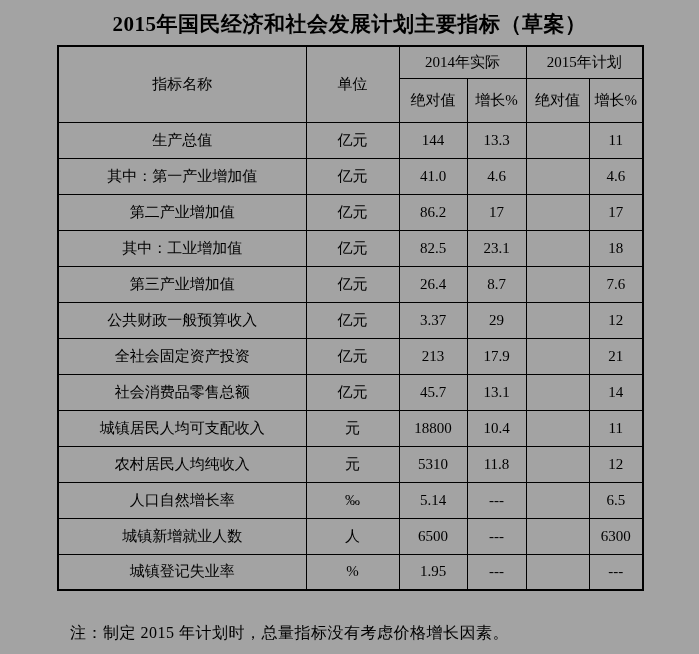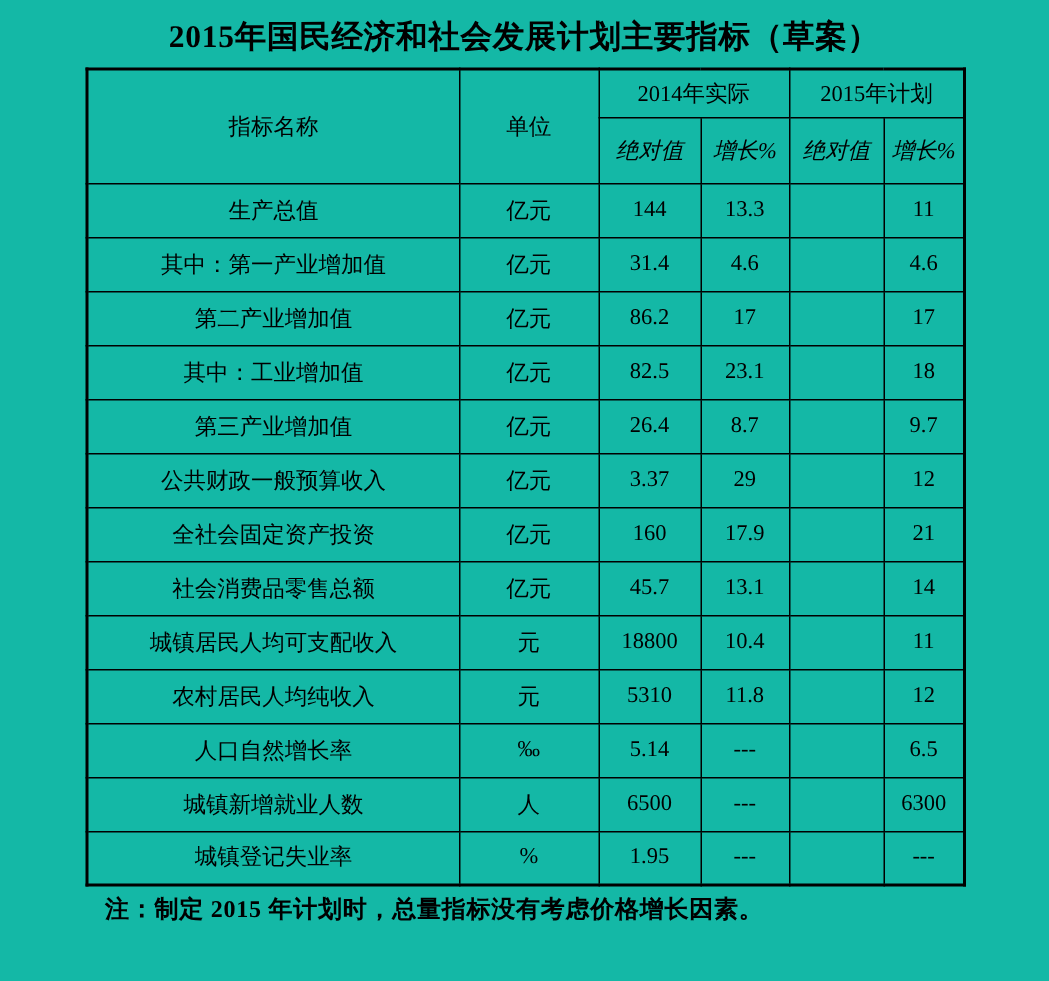--- a/index.html
+++ b/index.html
@@ -3,21 +3,21 @@
 <meta charset="utf-8">
 <style>
   html, body {
     margin: 0;
     padding: 0;
     background: #ffffff;
   }
   .page {
     width: 699px;
     height: 654px;
-    background: #14b8a6;
+    background: #a3a3a3;
     color: #000000;
     font-family: "Liberation Serif", "DejaVu Serif", serif;
     overflow: hidden;
     box-sizing: border-box;
   }
   .doc-title {
     margin: 0;
     padding-top: 11px;
     text-align: center;
     font-size: 21px;
@@ -38,32 +38,32 @@
     text-align: center;
     vertical-align: middle;
     font-size: 15px;
     font-weight: normal;
     padding: 0 2px;
     box-sizing: border-box;
     overflow: hidden;
     white-space: nowrap;
   }
   tr.hdr-top th { height: 32px; }
-  tr.hdr-sub th { height: 44px; font-style: italic; }
+  tr.hdr-sub th { height: 44px; }
   tbody tr { height: 36px; font-family: Liberation Serif, serif; }
   .col-indicator { width: 248px; }
   .col-unit      { width: 93px; }
   .col-a14       { width: 68px; }
   .col-g14       { width: 59px; }
   .col-a15       { width: 63px; }
   .col-g15       { width: 54px; }
   .footnote {
-    margin: 5px 0 0 70px;
+    margin: 32px 0 0 70px;
     font-size: 16px;
-    font-weight: bold;
+    font-weight: normal;
     letter-spacing: 0.5px;
   }
 </style>
 </head>
 <body>
 
 <div class="page">
 
   <div class="doc-title">2015年国民经济和社会发展计划主要指标（草案）</div>
 
@@ -95,21 +95,21 @@
           <td>生产总值</td>
           <td>亿元</td>
           <td>144</td>
           <td>13.3</td>
           <td></td>
           <td>11</td>
         </tr>
         <tr>
           <td>其中：第一产业增加值</td>
           <td>亿元</td>
-          <td>31.4</td>
+          <td>41.0</td>
           <td>4.6</td>
           <td></td>
           <td>4.6</td>
         </tr>
         <tr>
           <td>第二产业增加值</td>
           <td>亿元</td>
           <td>86.2</td>
           <td>17</td>
           <td></td>
@@ -122,34 +122,34 @@
           <td>23.1</td>
           <td></td>
           <td>18</td>
         </tr>
         <tr>
           <td>第三产业增加值</td>
           <td>亿元</td>
           <td>26.4</td>
           <td>8.7</td>
           <td></td>
-          <td>9.7</td>
+          <td>7.6</td>
         </tr>
         <tr>
           <td>公共财政一般预算收入</td>
           <td>亿元</td>
           <td>3.37</td>
           <td>29</td>
           <td></td>
           <td>12</td>
         </tr>
         <tr>
           <td>全社会固定资产投资</td>
           <td>亿元</td>
-          <td>160</td>
+          <td>213</td>
           <td>17.9</td>
           <td></td>
           <td>21</td>
         </tr>
         <tr>
           <td>社会消费品零售总额</td>
           <td>亿元</td>
           <td>45.7</td>
           <td>13.1</td>
           <td></td>

